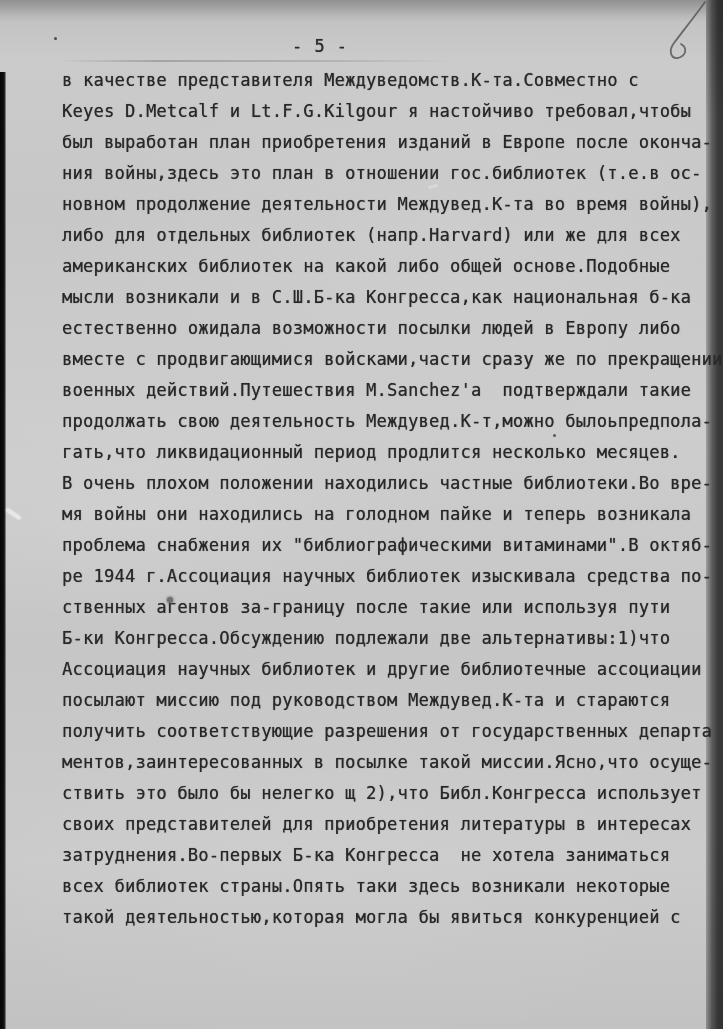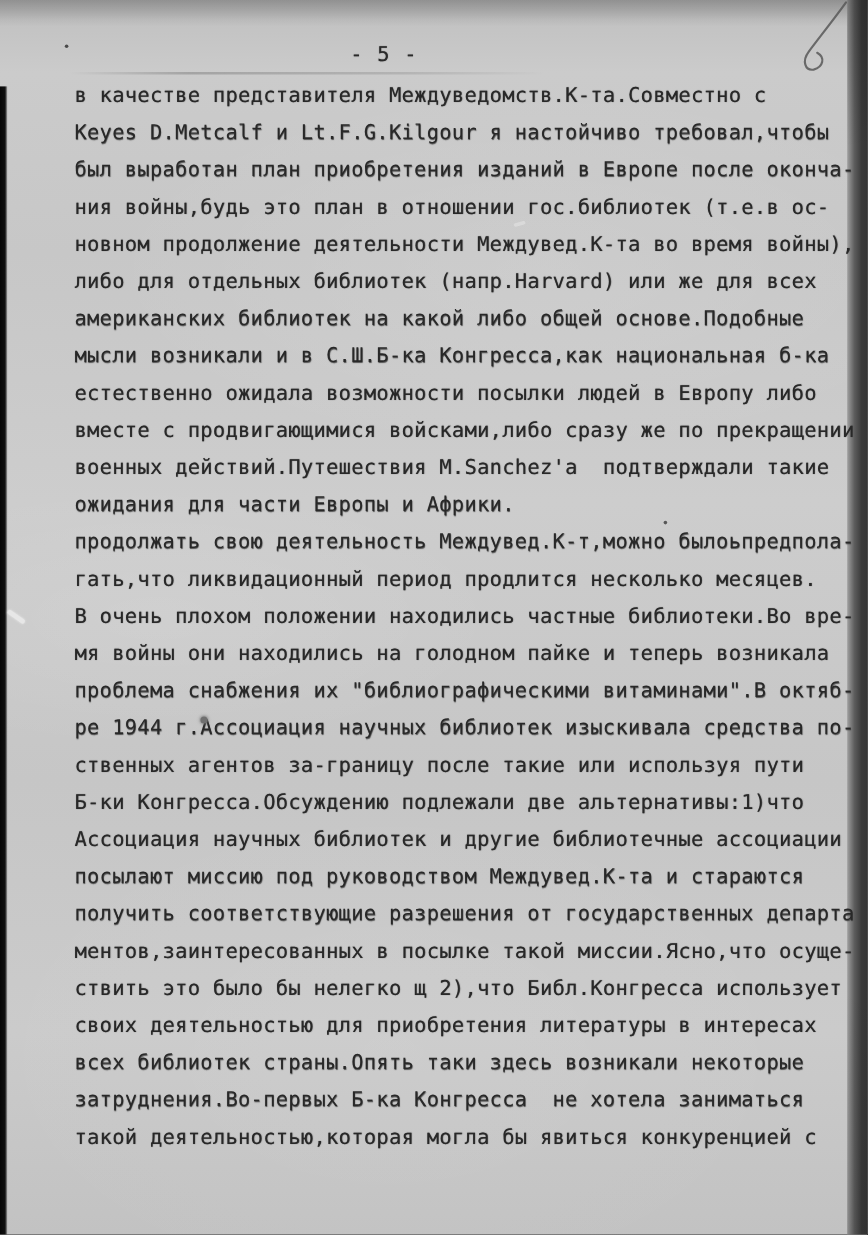--- a/index.html
+++ b/index.html
@@ -75,45 +75,44 @@
   <div class="page-number">- 5 -</div>
 
   <svg class="handwritten-mark" viewBox="0 0 65 72" xmlns="http://www.w3.org/2000/svg">
     <path d="M 47 2 C 40 12 25 31 16 43 C 10 51 13 59 20 58 C 28 56 30 48 23 44" fill="none" stroke="#585858" stroke-width="1.8" stroke-linecap="round" opacity="0.85"></path>
   </svg>
 
   <div class="text-block">
       <div class="line">в качестве представителя Междуведомств.К-та.Совместно с</div>
       <div class="line">Keyes D.Metcalf и Lt.F.G.Kilgour я настойчиво требовал,чтобы</div>
       <div class="line">был выработан план приобретения изданий в Европе после оконча-</div>
-      <div class="line">ния войны,будь это план в отношении гос.библиотек (т.е.в ос-</div>
+      <div class="line">ния войны,здесь это план в отношении гос.библиотек (т.е.в ос-</div>
       <div class="line">новном продолжение деятельности Междувед.К-та во время войны),</div>
       <div class="line">либо для отдельных библиотек (напр.Harvard) или же для всех</div>
       <div class="line">американских библиотек на какой либо общей основе.Подобные</div>
       <div class="line">мысли возникали и в С.Ш.Б-ка Конгресса,как национальная б-ка</div>
       <div class="line">естественно ожидала возможности посылки людей в Европу либо</div>
-      <div class="line">вместе с продвигающимися войсками,либо сразу же по прекращении</div>
+      <div class="line">вместе с продвигающимися войсками,части сразу же по прекращении</div>
       <div class="line">военных действий.Путешествия M.Sanchez'a  подтверждали такие</div>
-      <div class="line">ожидания для части Европы и Африки.</div>
       <div class="line">продолжать свою деятельность Междувед.К-т,можно былоьпредпола-</div>
       <div class="line">гать,что ликвидационный период продлится несколько месяцев.</div>
       <div class="line">В очень плохом положении находились частные библиотеки.Во вре-</div>
       <div class="line">мя войны они находились на голодном пайке и теперь возникала</div>
       <div class="line">проблема снабжения их "библиографическими витаминами".В октяб-</div>
       <div class="line">ре 1944 г.Ассоциация научных библиотек изыскивала средства по-</div>
       <div class="line">ственных агентов за-границу после такие или используя пути</div>
       <div class="line">Б-ки Конгресса.Обсуждению подлежали две альтернативы:1)что</div>
       <div class="line">Ассоциация научных библиотек и другие библиотечные ассоциации</div>
       <div class="line">посылают миссию под руководством Междувед.К-та и стараются</div>
       <div class="line">получить соответствующие разрешения от государственных департа</div>
       <div class="line">ментов,заинтересованных в посылке такой миссии.Ясно,что осуще-</div>
       <div class="line">ствить это было бы нелегко щ 2),что Библ.Конгресса использует</div>
-      <div class="line">своих деятельностью для приобретения литературы в интересах</div>
+      <div class="line">своих представителей для приобретения литературы в интересах</div>
+      <div class="line">затруднения.Во-первых Б-ка Конгресса  не хотела заниматься</div>
       <div class="line">всех библиотек страны.Опять таки здесь возникали некоторые</div>
-      <div class="line">затруднения.Во-первых Б-ка Конгресса  не хотела заниматься</div>
       <div class="line">такой деятельностью,которая могла бы явиться конкуренцией с</div>
     </div>
 
   <div class="speck speck-a"></div>
   <div class="speck speck-b"></div>
   <div class="speck speck-c"></div>
   <div class="scratch-light"></div>
   <div class="fleck-light"></div>
 
 </div>

